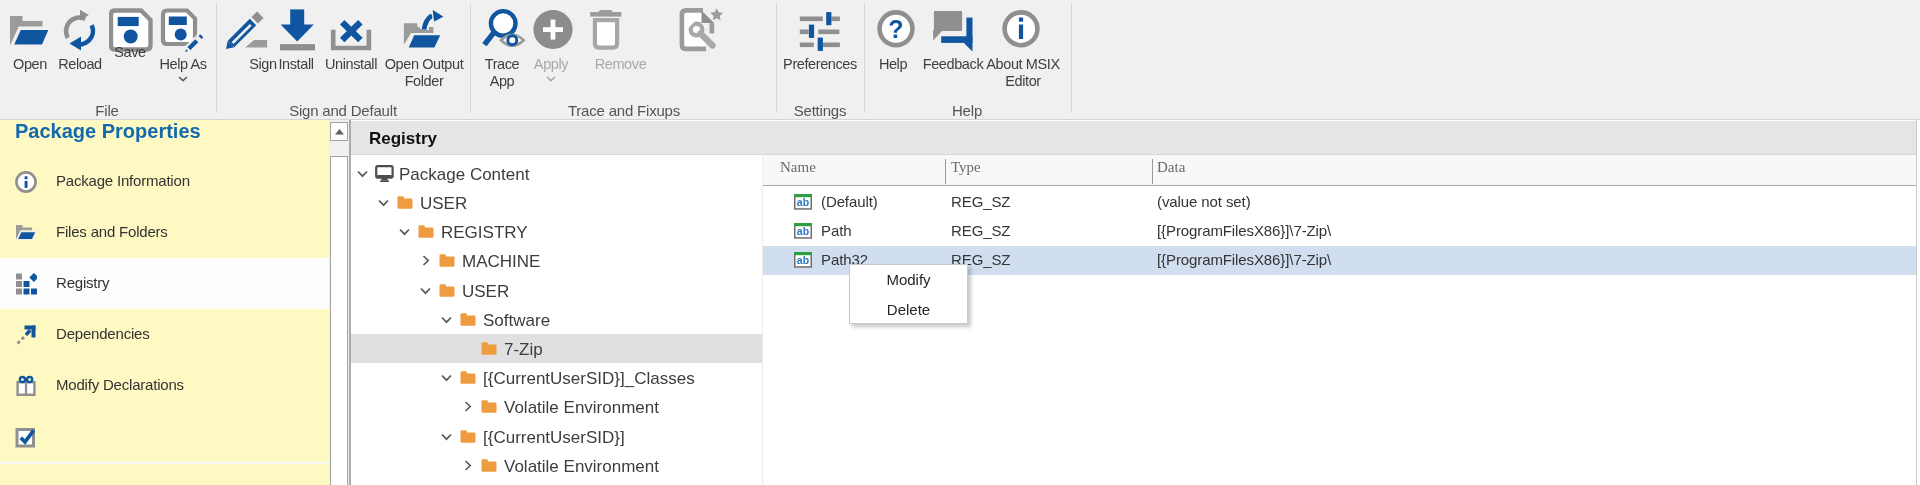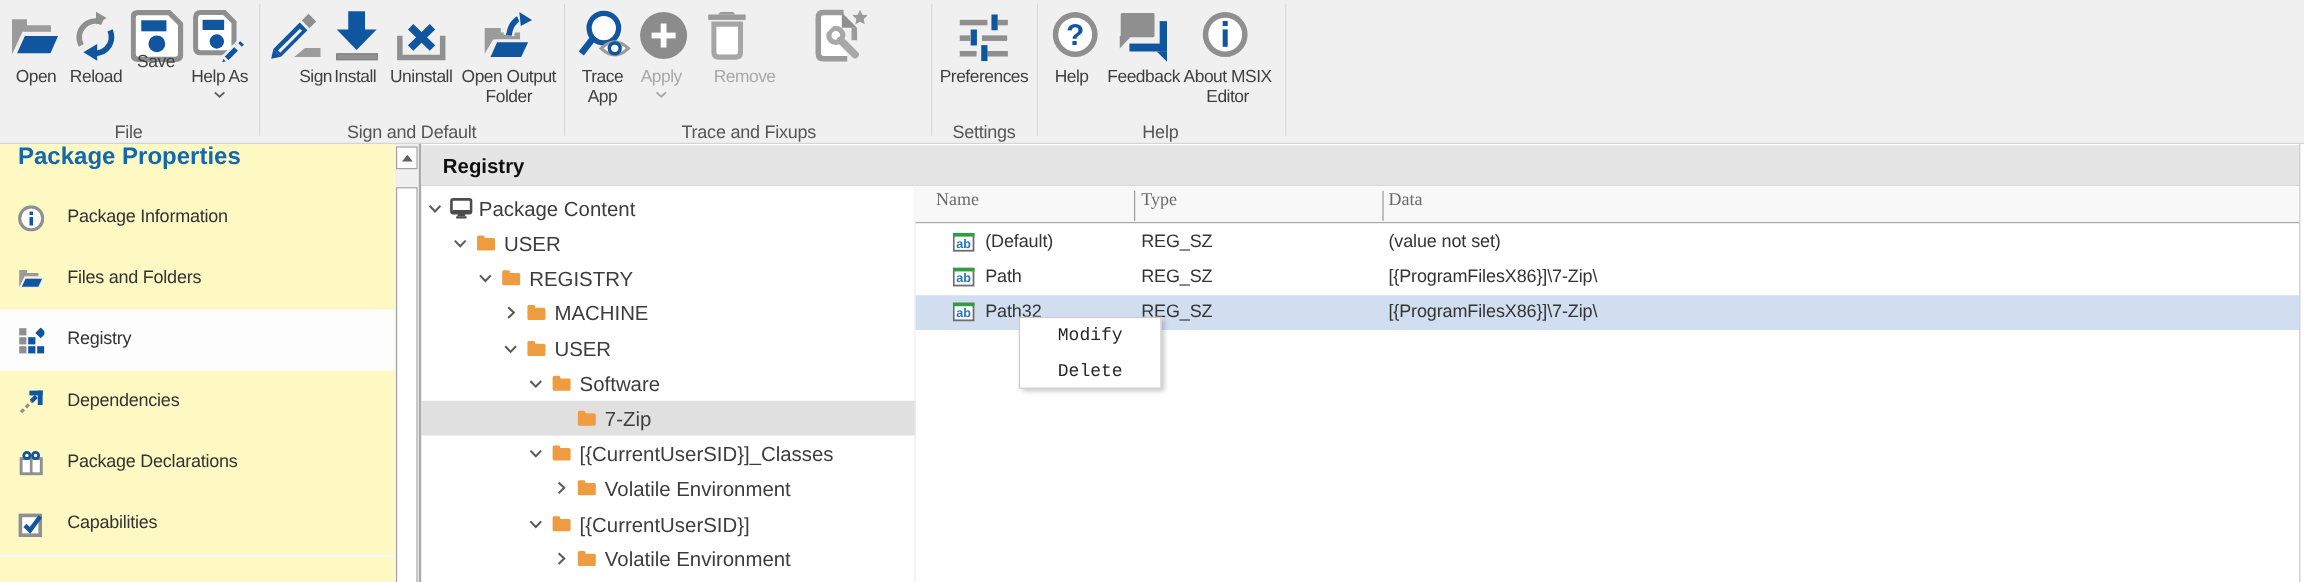--- a/index.html
+++ b/index.html
@@ -22,21 +22,21 @@
 #titleband{position:absolute;left:351px;top:121px;width:1565px;height:34px;background:#e5e5e5;
   border-bottom:1px solid #d9d9d9;box-sizing:border-box;}
 #titletxt{position:absolute;left:18px;top:8px;font-size:17px;font-weight:bold;color:#101010;}
 #rstrip{position:absolute;left:1916px;top:120px;width:4px;height:365px;background:#ffffff;border-left:1px solid #c9c9c9;box-sizing:border-box;}
 .ttxt{position:absolute;font-size:17px;color:#3d3d3d;white-space:nowrap;}
 .hcol{position:absolute;top:159px;font-size:15px;color:#6a6a6a;font-family:Liberation Serif, serif;}
 .vline{position:absolute;top:159px;height:25px;width:1px;background:#9a9a9a;}
 .gtxt{position:absolute;font-size:15px;color:#343434;white-space:nowrap;letter-spacing:-0.1px;}
 #cmenu{position:absolute;left:849px;top:264px;width:119px;height:60px;background:#fff;
   border:1px solid #c9c9c9;box-shadow:3px 3px 4px rgba(0,0,0,0.22);box-sizing:border-box;z-index:10;}
-.mitem{height:30px;line-height:30px;text-align:center;font-size:15px;color:#262626;font-family:Liberation Mono, monospace;}
+.mitem{height:30px;line-height:30px;text-align:center;font-size:15px;color:#262626;}
 </style>
 </head>
 <body>
 <div id="page">
 <div id="ribbon"></div>
 <svg class="abs" style="left:8px;top:10px" width="44" height="40">
 <polygon points="2,35.5 2,6 14.5,6 14.5,11 34.5,11 34.5,16.5 10.8,16.5" fill="#9b9b9b"></polygon>
 <polygon points="12,19 42,19 34.8,35.5 4.5,35.5" fill="#10559f" stroke="#f0f0f0" stroke-width="2.2"></polygon>
 </svg>
 <div class="rlb" style="left:-40px;width:140px;top:56px">Open</div>
@@ -183,24 +183,21 @@
 <div class="litem" style="top:87px">
         <div class="litxt">Files and Folders</div>
       </div>
 <div class="litem sel" style="top:138px">
         <div class="litxt">Registry</div>
       </div>
 <div class="litem" style="top:189px">
         <div class="litxt">Dependencies</div>
       </div>
 <div class="litem" style="top:240px">
-        <div class="litxt">Package Declarations</div>
-      </div>
-<div class="litem" style="top:291px">
-        <div class="litxt">Capabilities</div>
+        <div class="litxt">Modify Declarations</div>
       </div>
 <div class="abs" style="left:0;top:342px;width:329px;height:2px;background:#f7f7f7"></div>
 </div>
 <svg class="abs" style="left:15px;top:170.5px" width="22" height="22">
       <circle cx="11" cy="11" r="9.6" fill="#fff" stroke="#8f8f8f" stroke-width="2.6"></circle>
 <rect x="9.6" y="5.3" width="2.9" height="2.9" fill="#10559f"></rect>
       <rect x="9.6" y="9.9" width="2.9" height="7" fill="#10559f"></rect>
     </svg>
 <svg class="abs" style="left:15px;top:221.5px" width="22" height="22">
       <polygon points="1,17.5 1,3 7.5,3 7.5,5.5 17,5.5 17,8.2 5.5,8.2" fill="#9b9b9b"></polygon>

